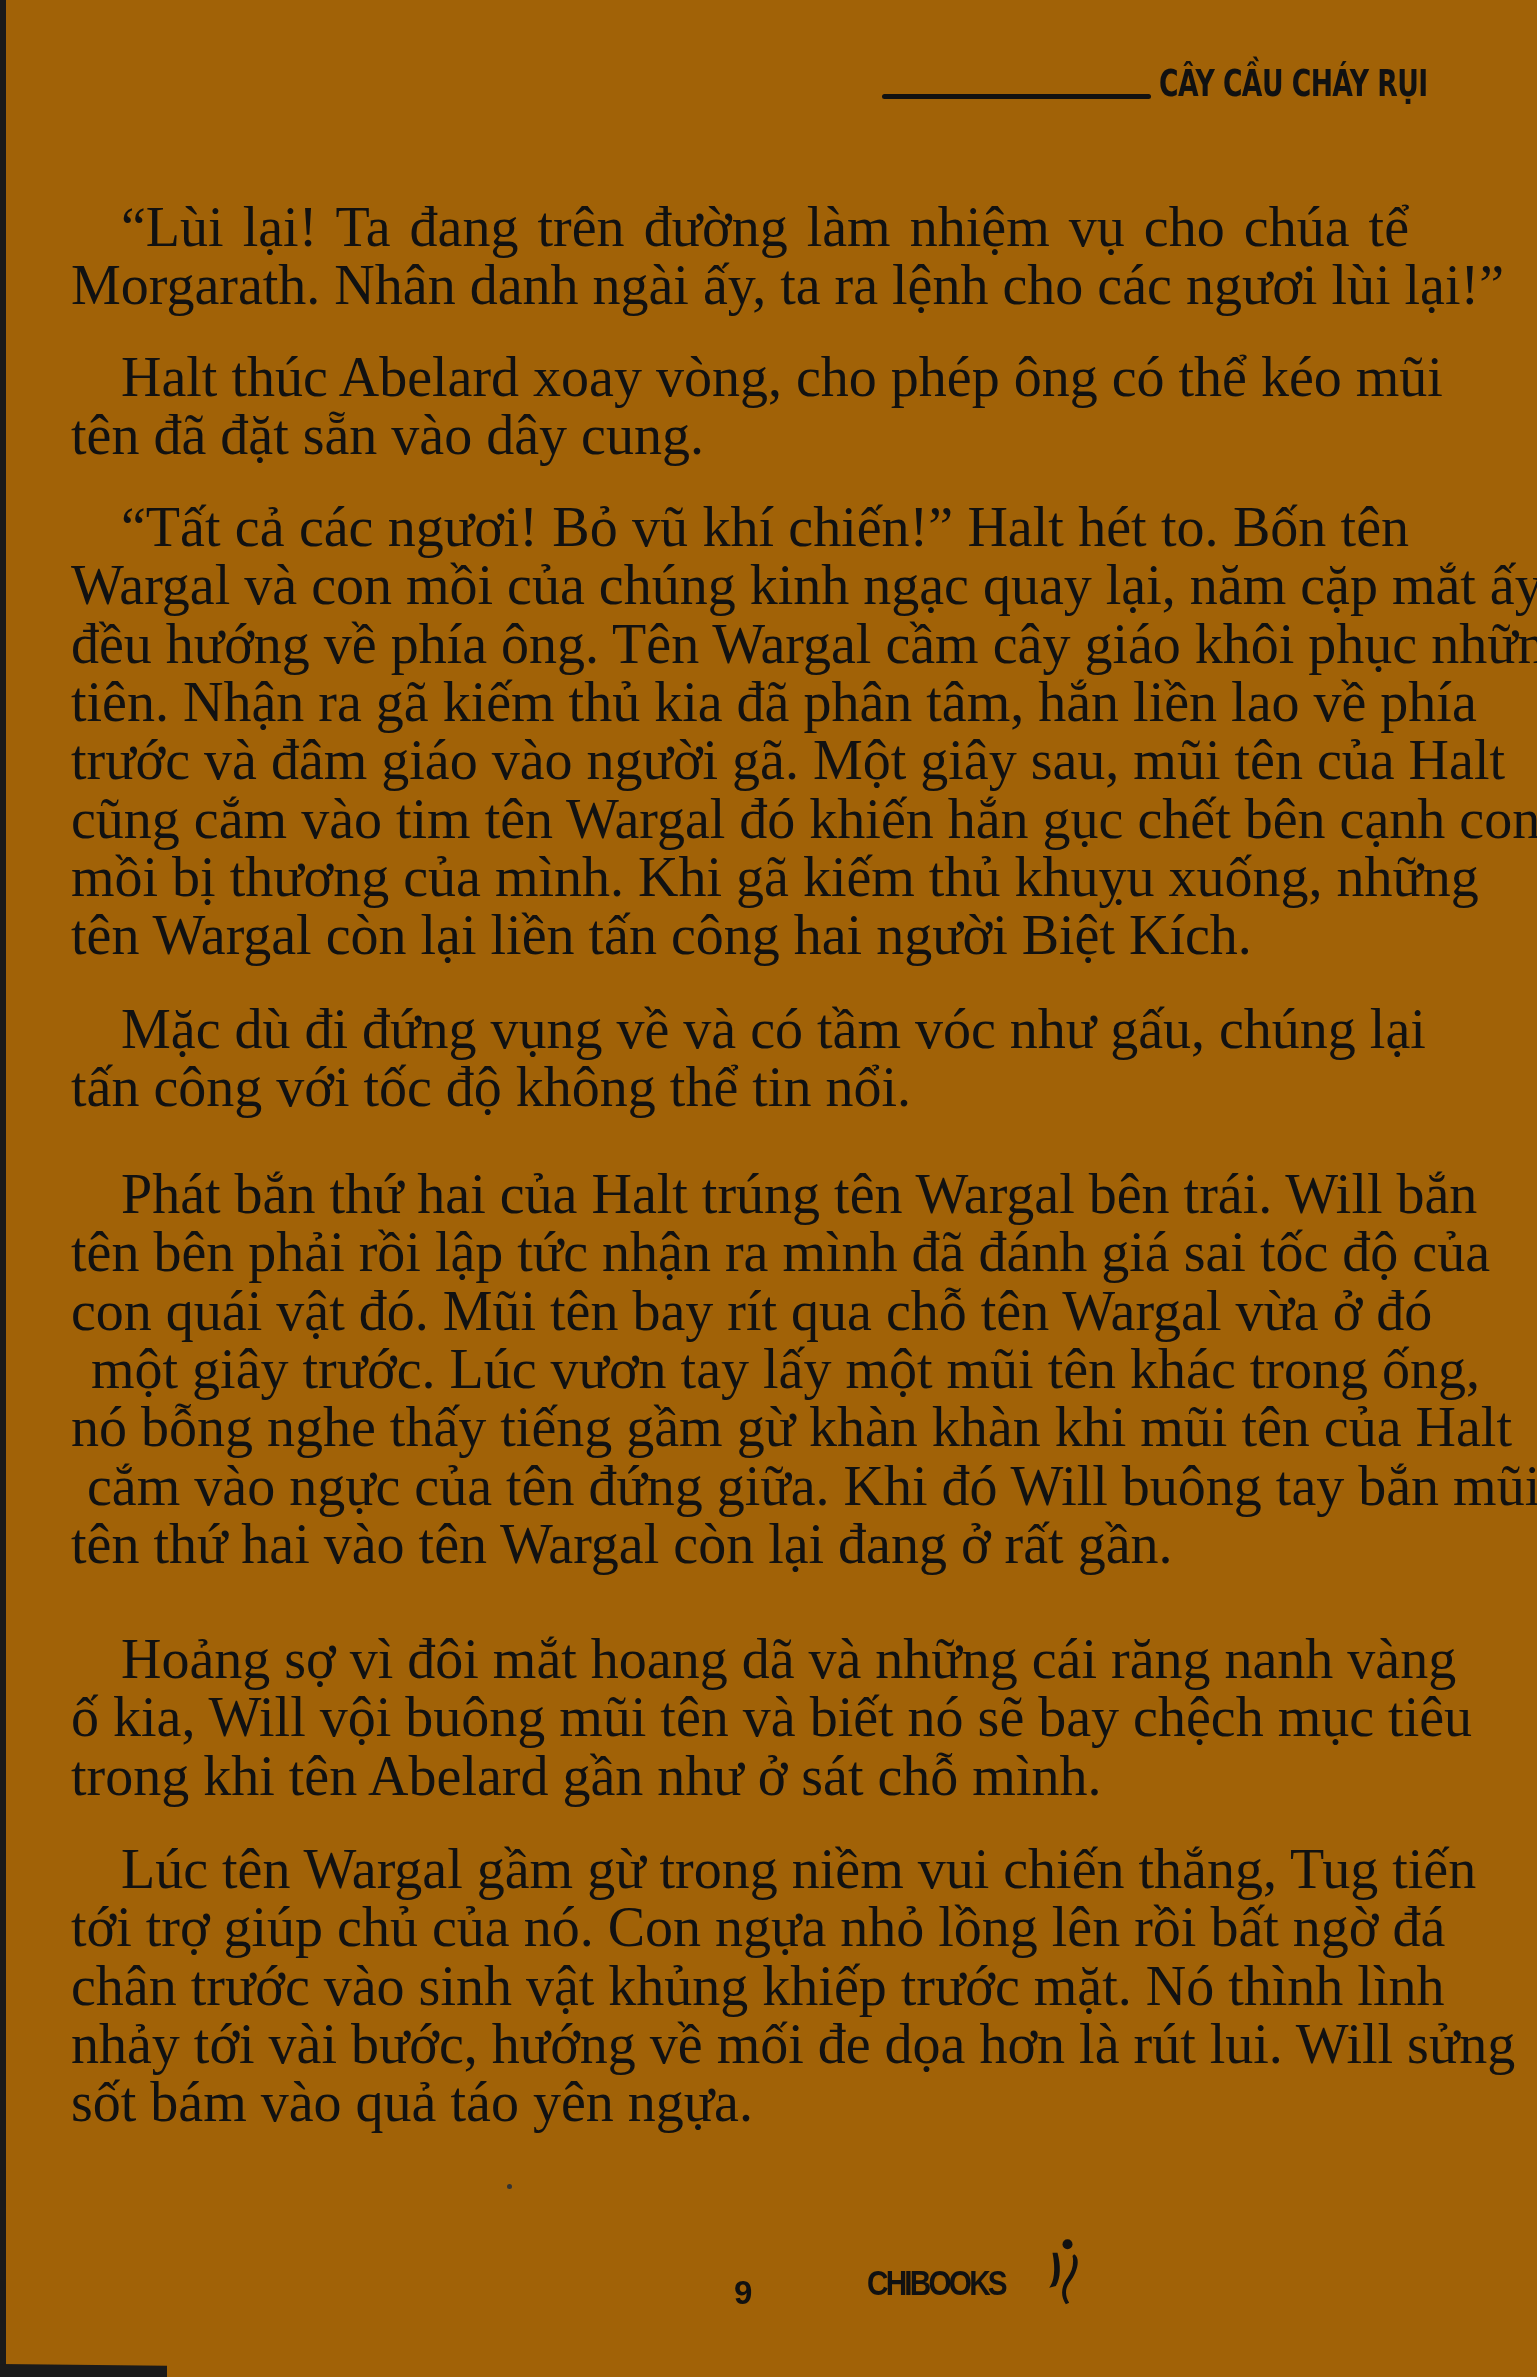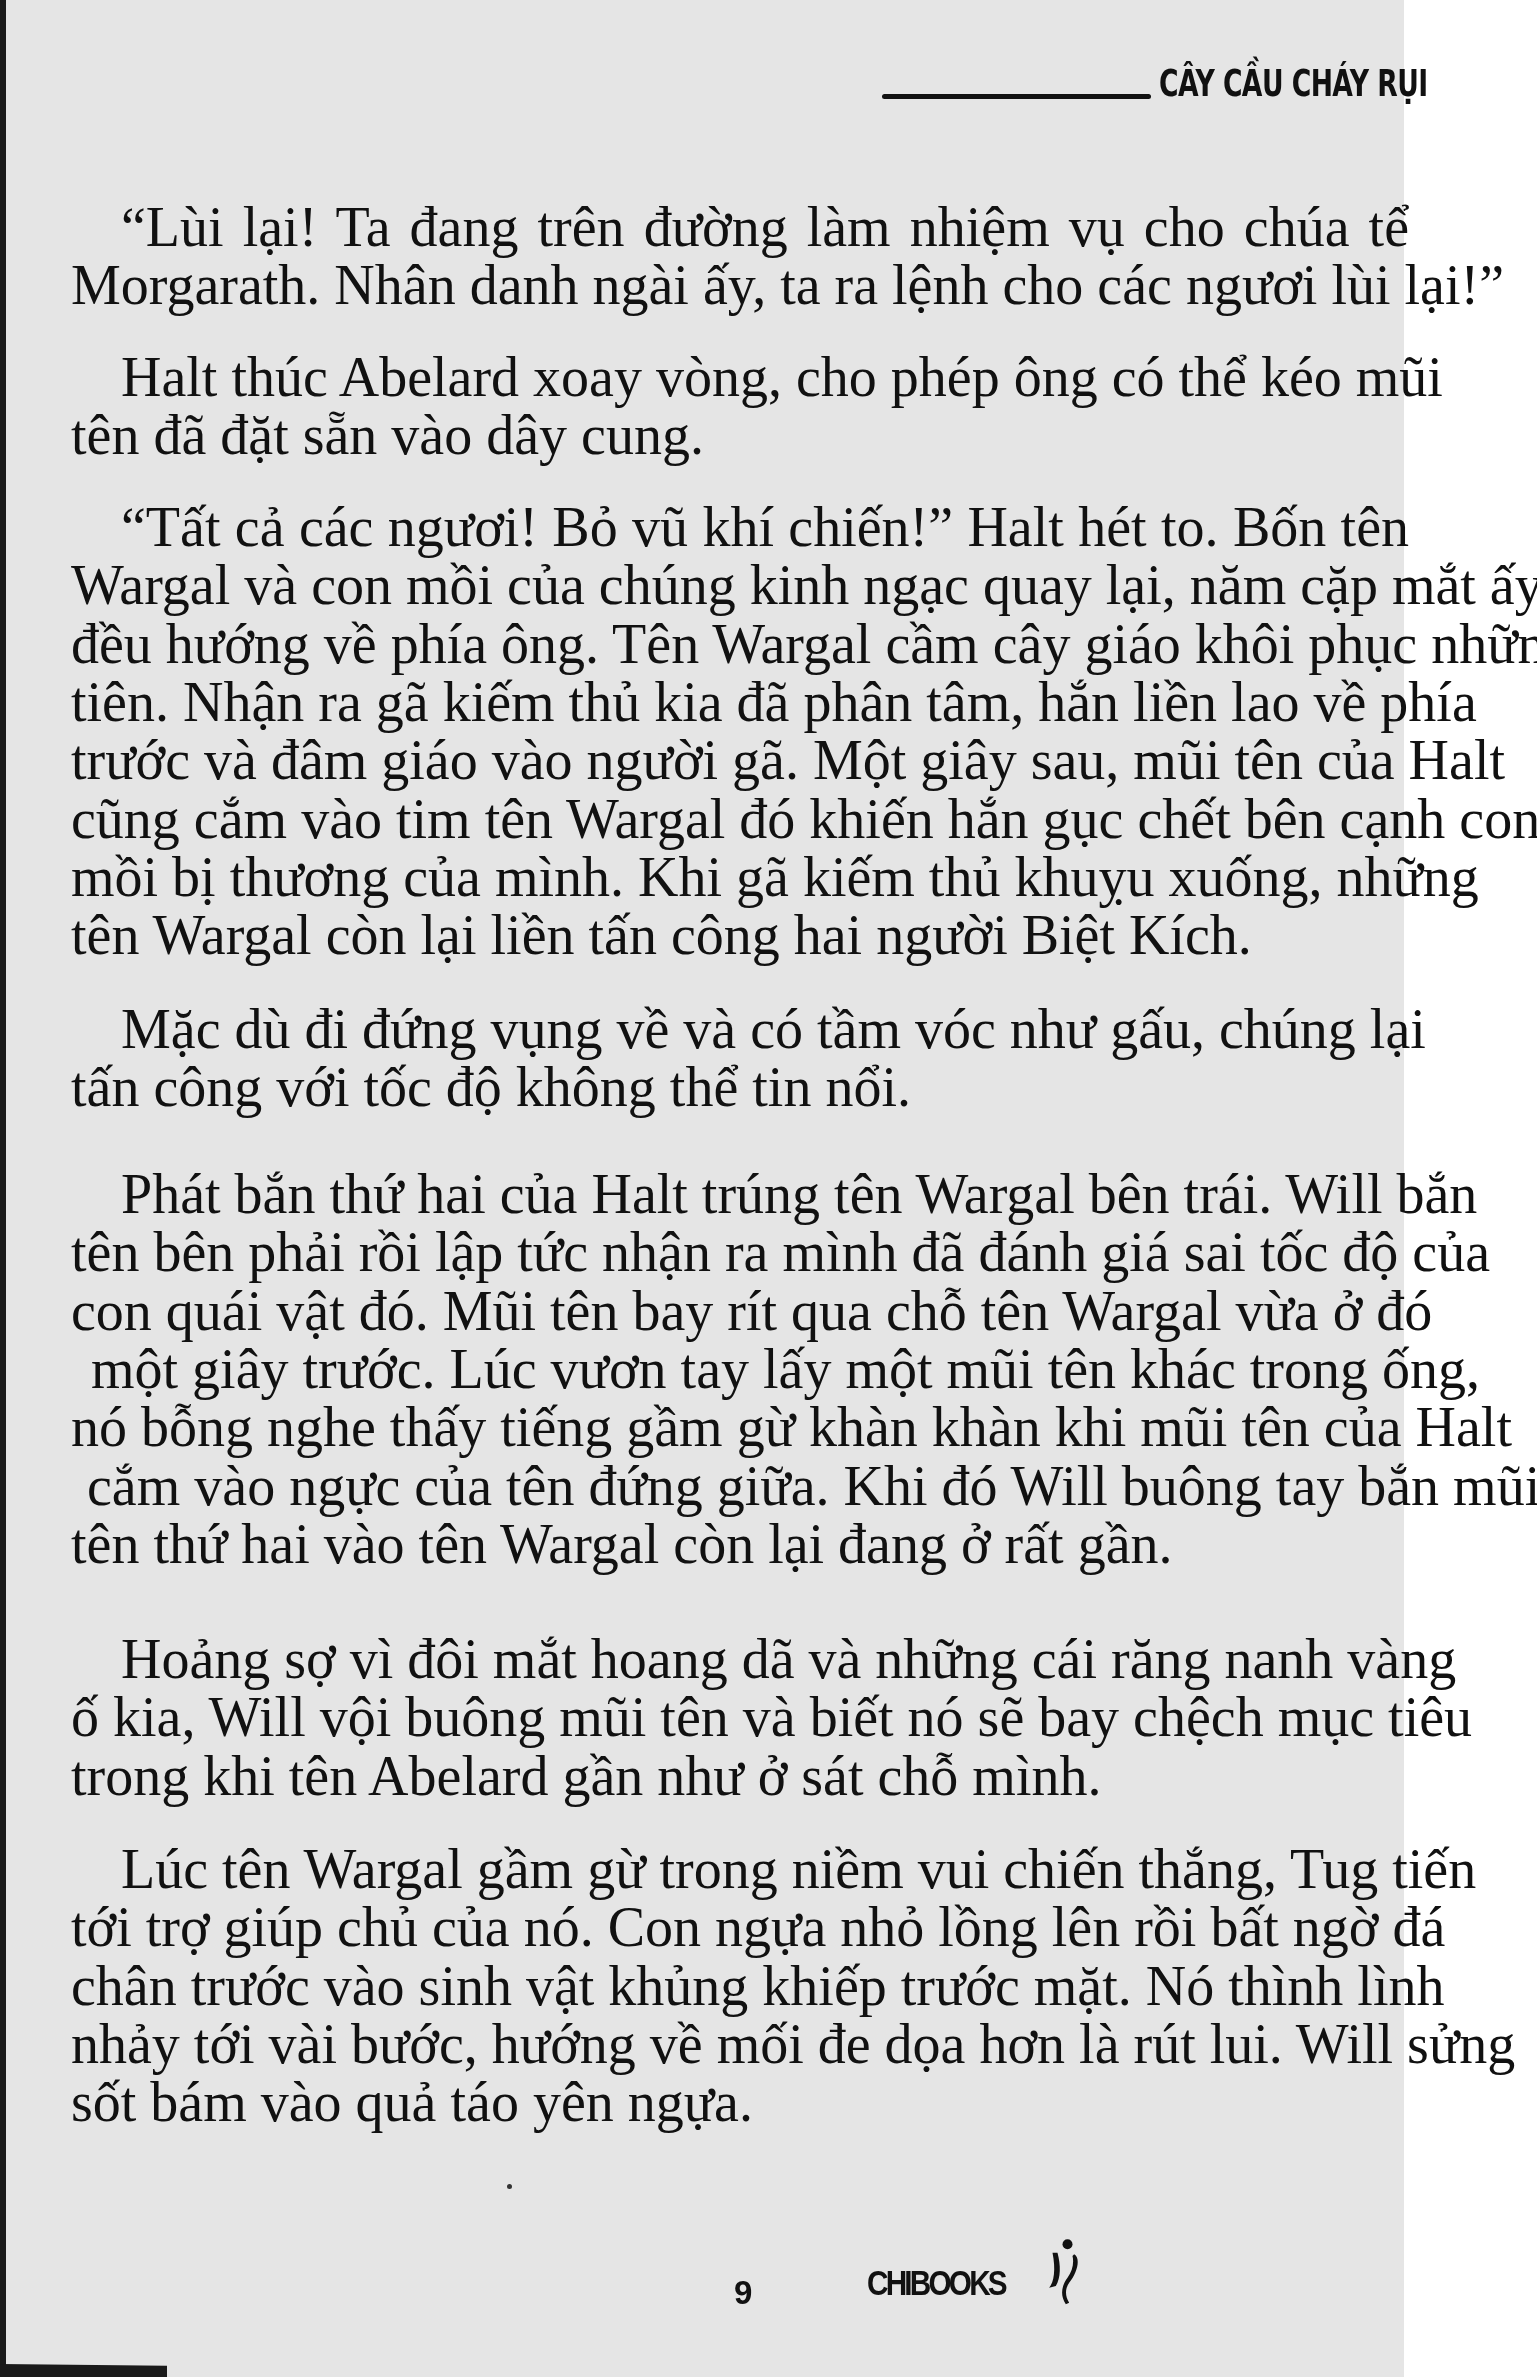--- a/index.html
+++ b/index.html
@@ -1,17 +1,17 @@
 <!DOCTYPE html>
 <html style="font-size:13.3px"><head>
 <meta charset="utf-8">
 <style>
   html, body { margin:0; padding:0; background:#ffffff; }
   body { width:1537px; height:2377px; position:relative; overflow:hidden; }
-  .page { position:absolute; left:0; top:0; width:1404px; height:2377px; background:#e5e5e5; }
+  .page { position:absolute; left:0; top:0; width:1537px; height:2377px; background:#a16207; }
   .left-edge { position:absolute; left:0; top:0; width:5.8px; height:2377px; background:#1a1a1a; }
   .bottom-edge { position:absolute; left:0; top:2364px; width:167px; height:13.3px; background:#1a1a1a; transform:skewY(0.6deg); transform-origin:left top; }
   .header { position:absolute; top:62px; left:882px; width:575px; height:50px; }
   .header-rule { position:absolute; left:0; top:32px; width:269px; height:5px; background:#111; border-radius:2.5px; }
   .header-title { position:absolute; left:277px; top:0px; font-family:"DejaVu Sans", sans-serif; font-weight:bold; font-size:37px; letter-spacing:-0.8px; color:#111; transform:scaleX(0.72); transform-origin:left top; white-space:nowrap; }
   .body { position:absolute; left:71px; top:0; width:1338px; }
   .para { position:absolute; left:0; width:1338px; }
   .line { position:absolute; left:0; width:1338px; height:58px; font-family:"Liberation Serif", "DejaVu Serif", serif; font-size:56px; color:#111; white-space:nowrap; line-height:58px; text-align:justify; text-align-last:justify; }
   .line.last { text-align-last:left; }
   .line.indent { left:50px; width:1288px; }

